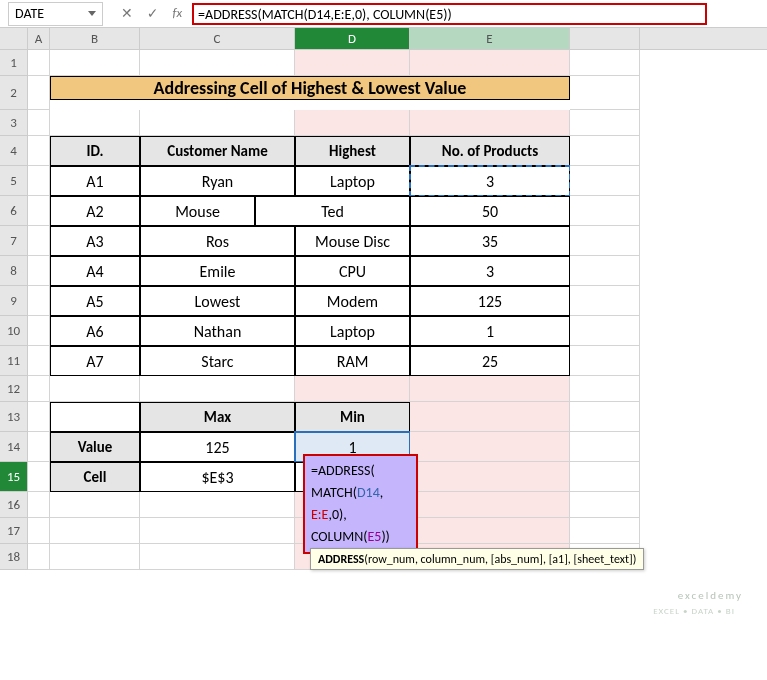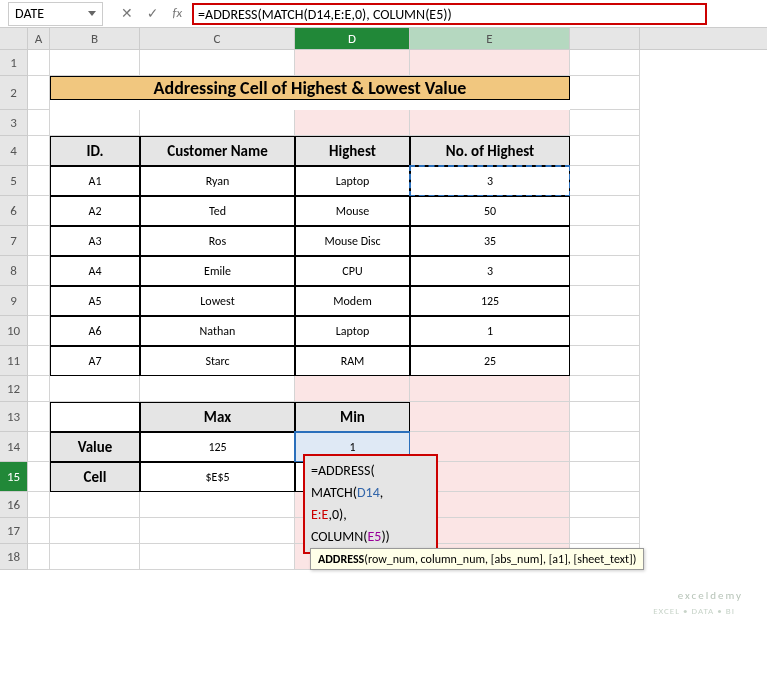--- a/index.html
+++ b/index.html
@@ -19,24 +19,24 @@
 .r2{height:34px}
 .r4,.r5,.r6,.r7,.r8,.r9,.r10,.r11,.r13,.r14,.r15{height:30px}
 .cell{border-right:1px solid #d4d4d4;border-bottom:1px solid #d4d4d4;background:#fff;position:relative}
 .cA{width:22px}.cB{width:90px}.cC{width:155px}.cD{width:115px}.cE{width:160px}.cF{width:70px}
 .colD-hl{background:#fbe5e5}
 .colE-hl{background:#fbe5e5}
 .hcD{background:#218838!important;color:#fff}
 .hcE{background:#b5d8c0!important}
 .title{background:#f1c77f;font-weight:700;font-size:18px;display:flex;align-items:center;justify-content:center;border:1px solid #000}
 .th{background:#e5e5e5;font-weight:700;text-align:center;border:1px solid #000;display:flex;align-items:center;justify-content:center;font-size:15px}
-.td{border:1px solid #000;text-align:left;display:flex;align-items:center;justify-content:center;font-size:12px;background:#fff}
+.td{border:1px solid #000;text-align:left;display:flex;align-items:center;justify-content:center;font-size:16px;background:#fff}
 .sel{background:#dfe9f5!important;outline:2px solid #2a6fbb;outline-offset:-1px}
 .sel2{outline:2px dashed #2a6fbb;outline-offset:-1px}
-.formula-box{position:absolute;left:303px;top:454px;width:135px;border:2px solid #c00;background:#e5e5e5;padding:4px 6px;font-size:14px;line-height:22px;z-index:10}
+.formula-box{position:absolute;left:303px;top:454px;width:115px;border:2px solid #c00;background:#c4b5fd;padding:4px 6px;font-size:14px;line-height:22px;z-index:10}
 .formula-box .l1{color:#000}
 .formula-box .ref1{color:#36a}
 .formula-box .ref2{color:#c00}
 .formula-box .ref3{color:#909}
 .tooltip{position:absolute;left:310px;top:548px;background:#ffffe8;border:1px solid #999;padding:3px 7px;font-size:12px;z-index:11;box-shadow:1px 1px 3px rgba(0,0,0,.2)}
 .tooltip b{font-weight:700}
 .watermark{position:absolute;right:24px;bottom:78px;font-size:11px;color:#b7c4b8;letter-spacing:2px;transform:rotate(0deg);z-index:1}
 .wm2{position:absolute;right:32px;bottom:64px;font-size:9px;color:#c8d4c9;letter-spacing:1px}
 </style>
 </head>
@@ -93,40 +93,40 @@
       <div class="cell cE colE-hl"></div>
       <div class="cell cF"></div>
     </div>
 
 <div class="row r4">
       <div class="rh" style="line-height:30px">4</div>
       <div class="cell cA"></div>
       <div class="th cB">ID.</div>
       <div class="th cC">Customer Name</div>
       <div class="th cD">Highest</div>
-      <div class="th cE">No. of Highest</div>
+      <div class="th cE">No. of Products</div>
       <div class="cell cF"></div>
     </div>
 
 <div class="row r5">
       <div class="rh" style="line-height:30px">5</div>
       <div class="cell cA"></div>
       <div class="td cB">A1</div>
       <div class="td cC">Ryan</div>
       <div class="td cD colD-hl">Laptop</div>
       <div class="td cE colE-hl sel2">3</div>
       <div class="cell cF"></div>
     </div>
 
 <div class="row r6">
       <div class="rh" style="line-height:30px">6</div>
       <div class="cell cA"></div>
       <div class="td cB">A2</div>
+      <div class="td cD colD-hl">Mouse</div>
       <div class="td cC">Ted</div>
-      <div class="td cD colD-hl">Mouse</div>
       <div class="td cE colE-hl">50</div>
       <div class="cell cF"></div>
     </div>
 
 <div class="row r7">
       <div class="rh" style="line-height:30px">7</div>
       <div class="cell cA"></div>
       <div class="td cB">A3</div>
       <div class="td cC">Ros</div>
       <div class="td cD colD-hl">Mouse Disc</div>
@@ -201,21 +201,21 @@
       <div class="td cC">125</div>
       <div class="td cD sel">1</div>
       <div class="cell cE colE-hl"></div>
       <div class="cell cF"></div>
     </div>
 
 <div class="row r15">
       <div class="rh" style="background:#218838;color:#fff;line-height:30px">15</div>
       <div class="cell cA"></div>
       <div class="th cB">Cell</div>
-      <div class="td cC">$E$5</div>
+      <div class="td cC">$E$3</div>
       <div class="td cD colD-hl"></div>
       <div class="cell cE colE-hl"></div>
       <div class="cell cF"></div>
     </div>
 
 <div class="row">
       <div class="rh">16</div>
       <div class="cell cA"></div>
       <div class="cell cB"></div>
       <div class="cell cC"></div>

